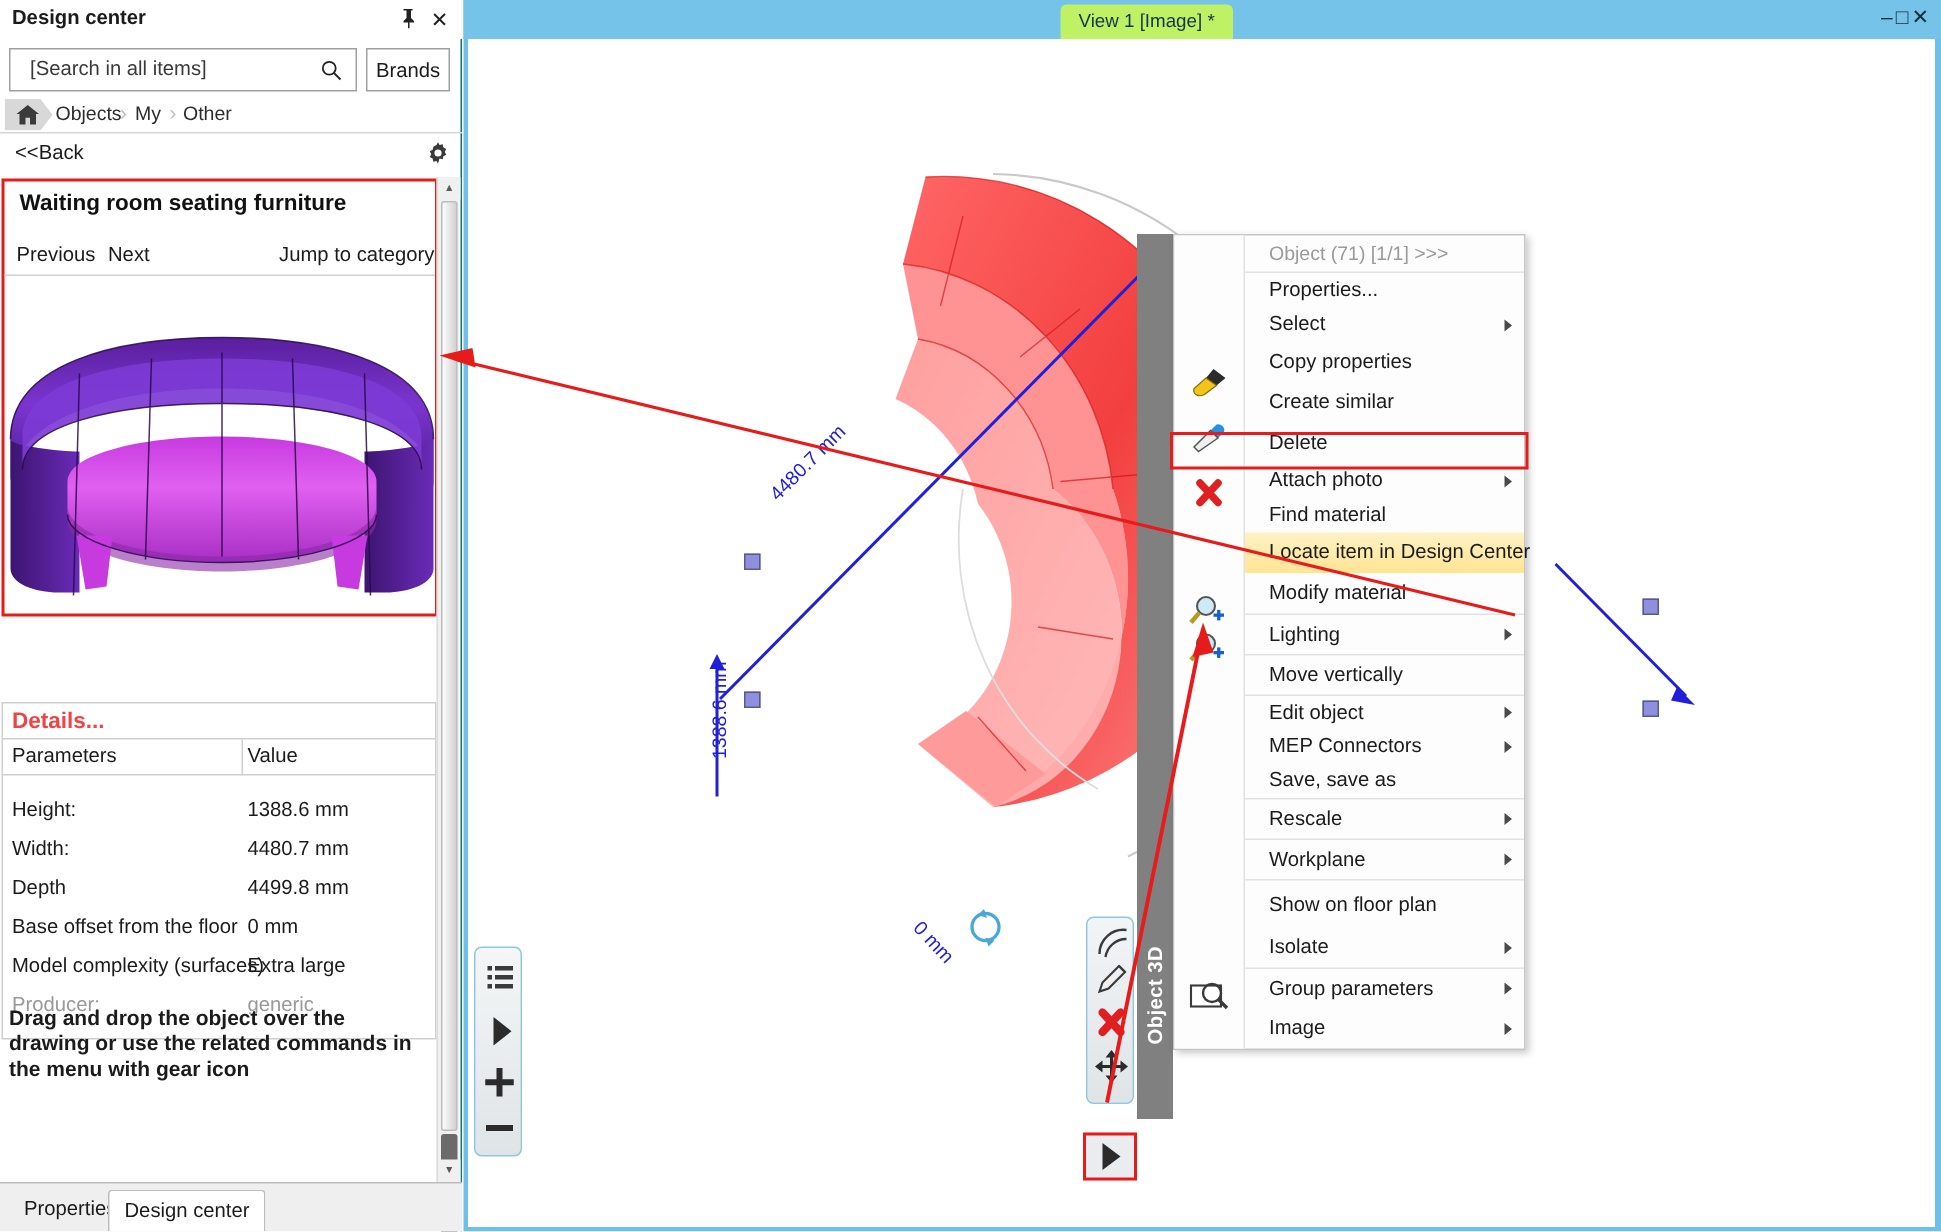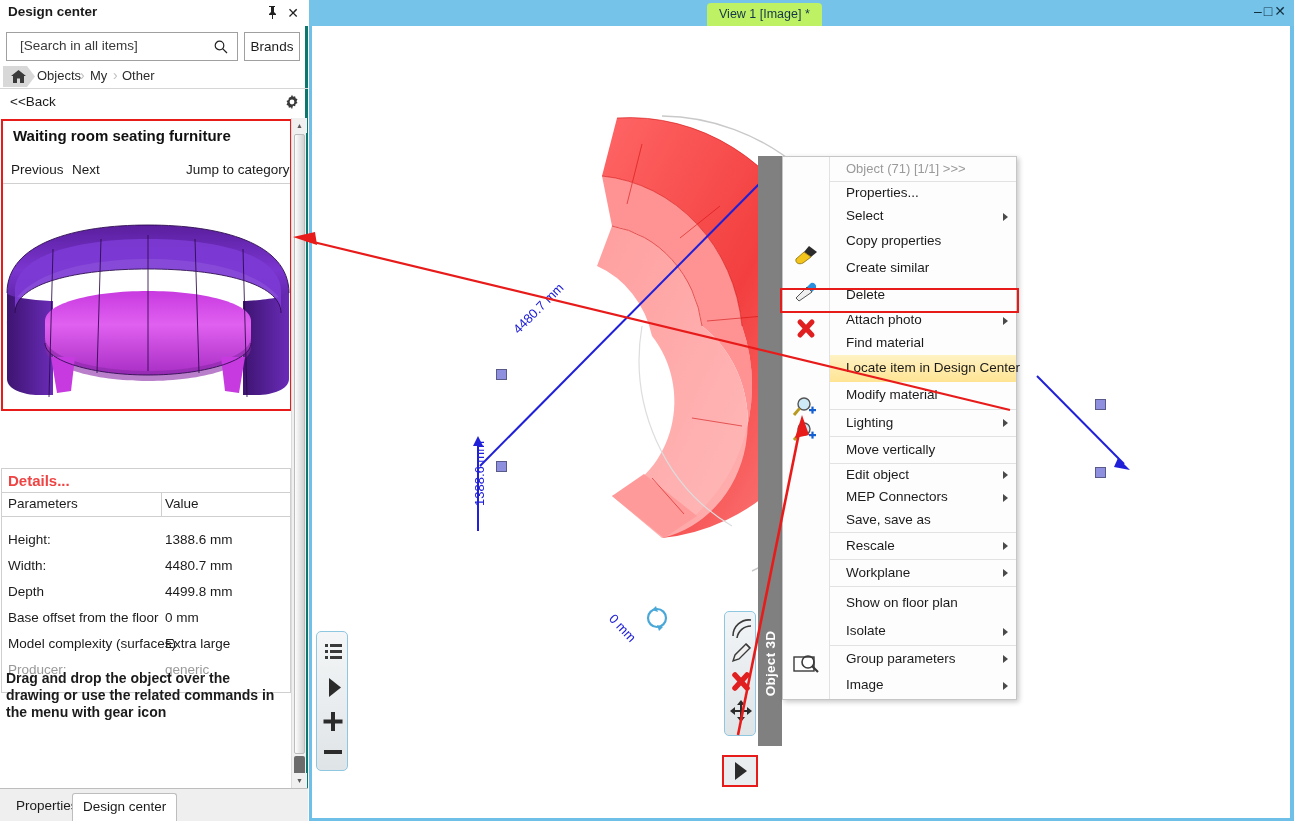--- a/index.html
+++ b/index.html
@@ -9,21 +9,21 @@
     overflow: hidden;
     font-family: "Liberation Sans", sans-serif;
     background: #ffffff;
   }
   #root { position: relative; width: 1294px; height: 821px; }
 
   
   #left-panel {
     position: absolute; left: 0; top: 0; width: 308px; height: 821px;
     background: #ffffff;
-    border-right: 3px solid #0f766e;
+    border-right: 1px solid #0f766e;
   }
   .panel-titlebar {
     position: absolute; left: 0; top: 0; width: 308px; height: 26px;
     background: #ffffff;
   }
   .panel-title {
     position: absolute; left: 8px; top: 4px;
     font-size: 13.5px; color: #1b1b1b; font-weight: 600;
   }
   .panel-btn {

